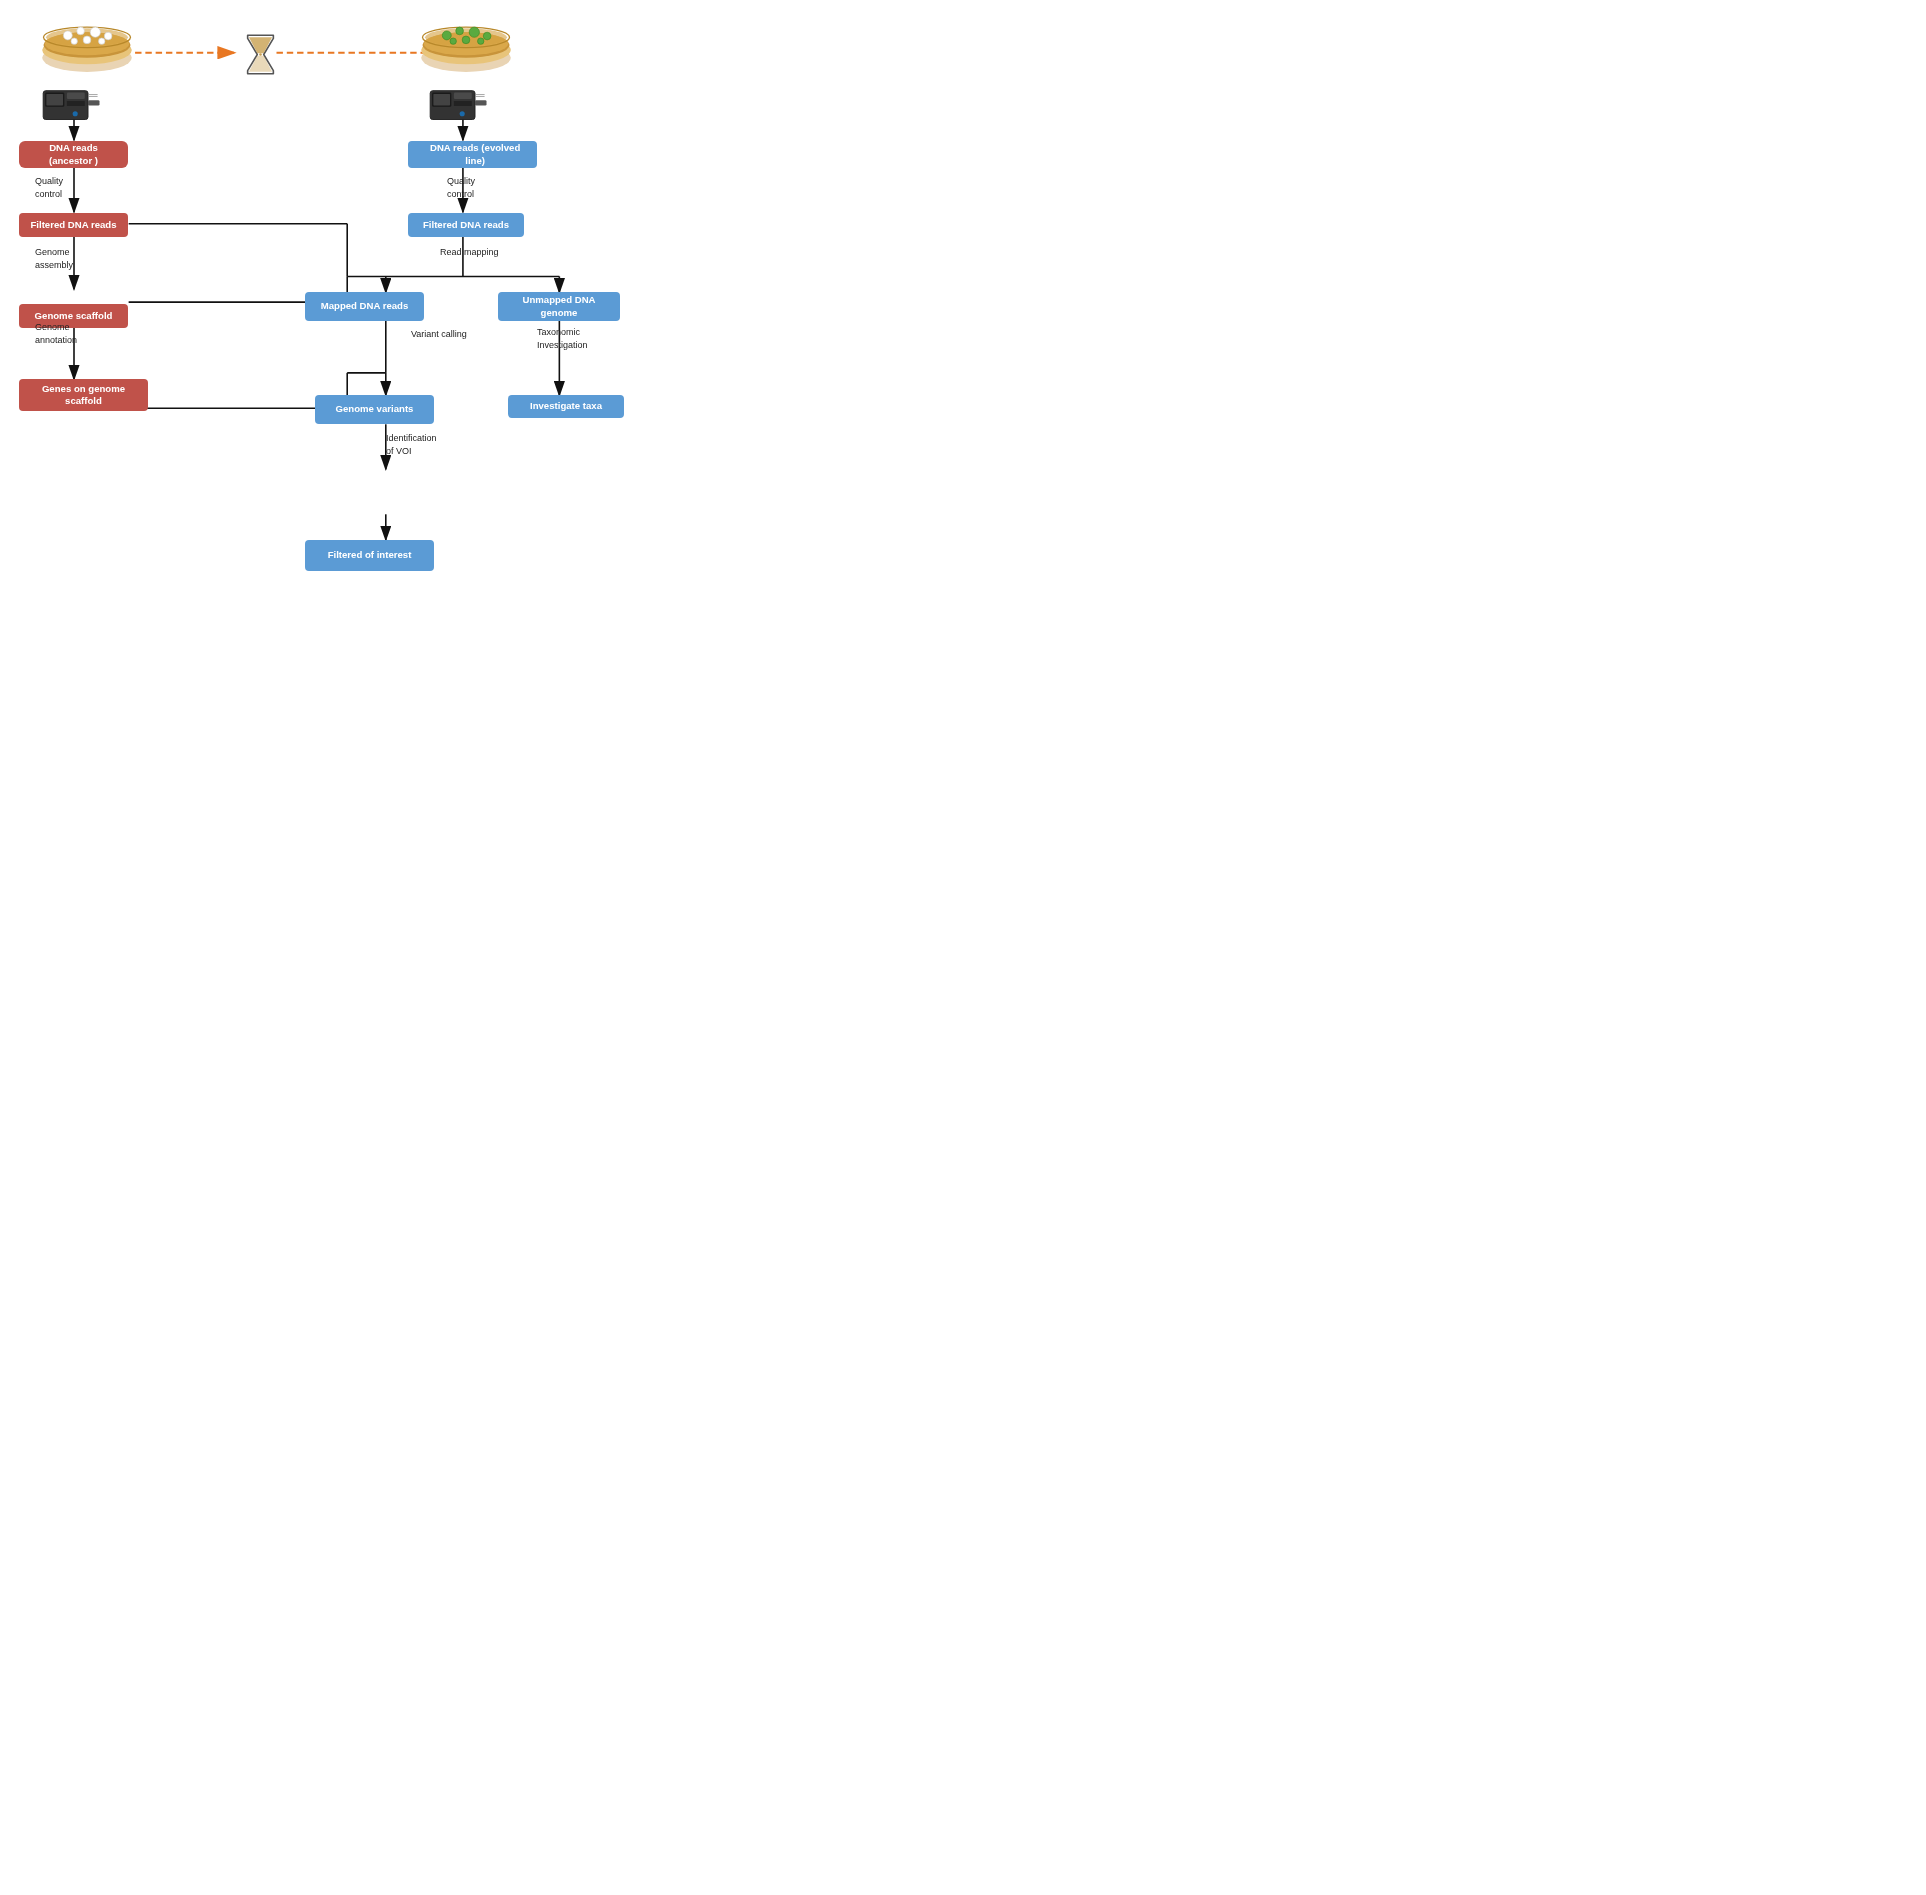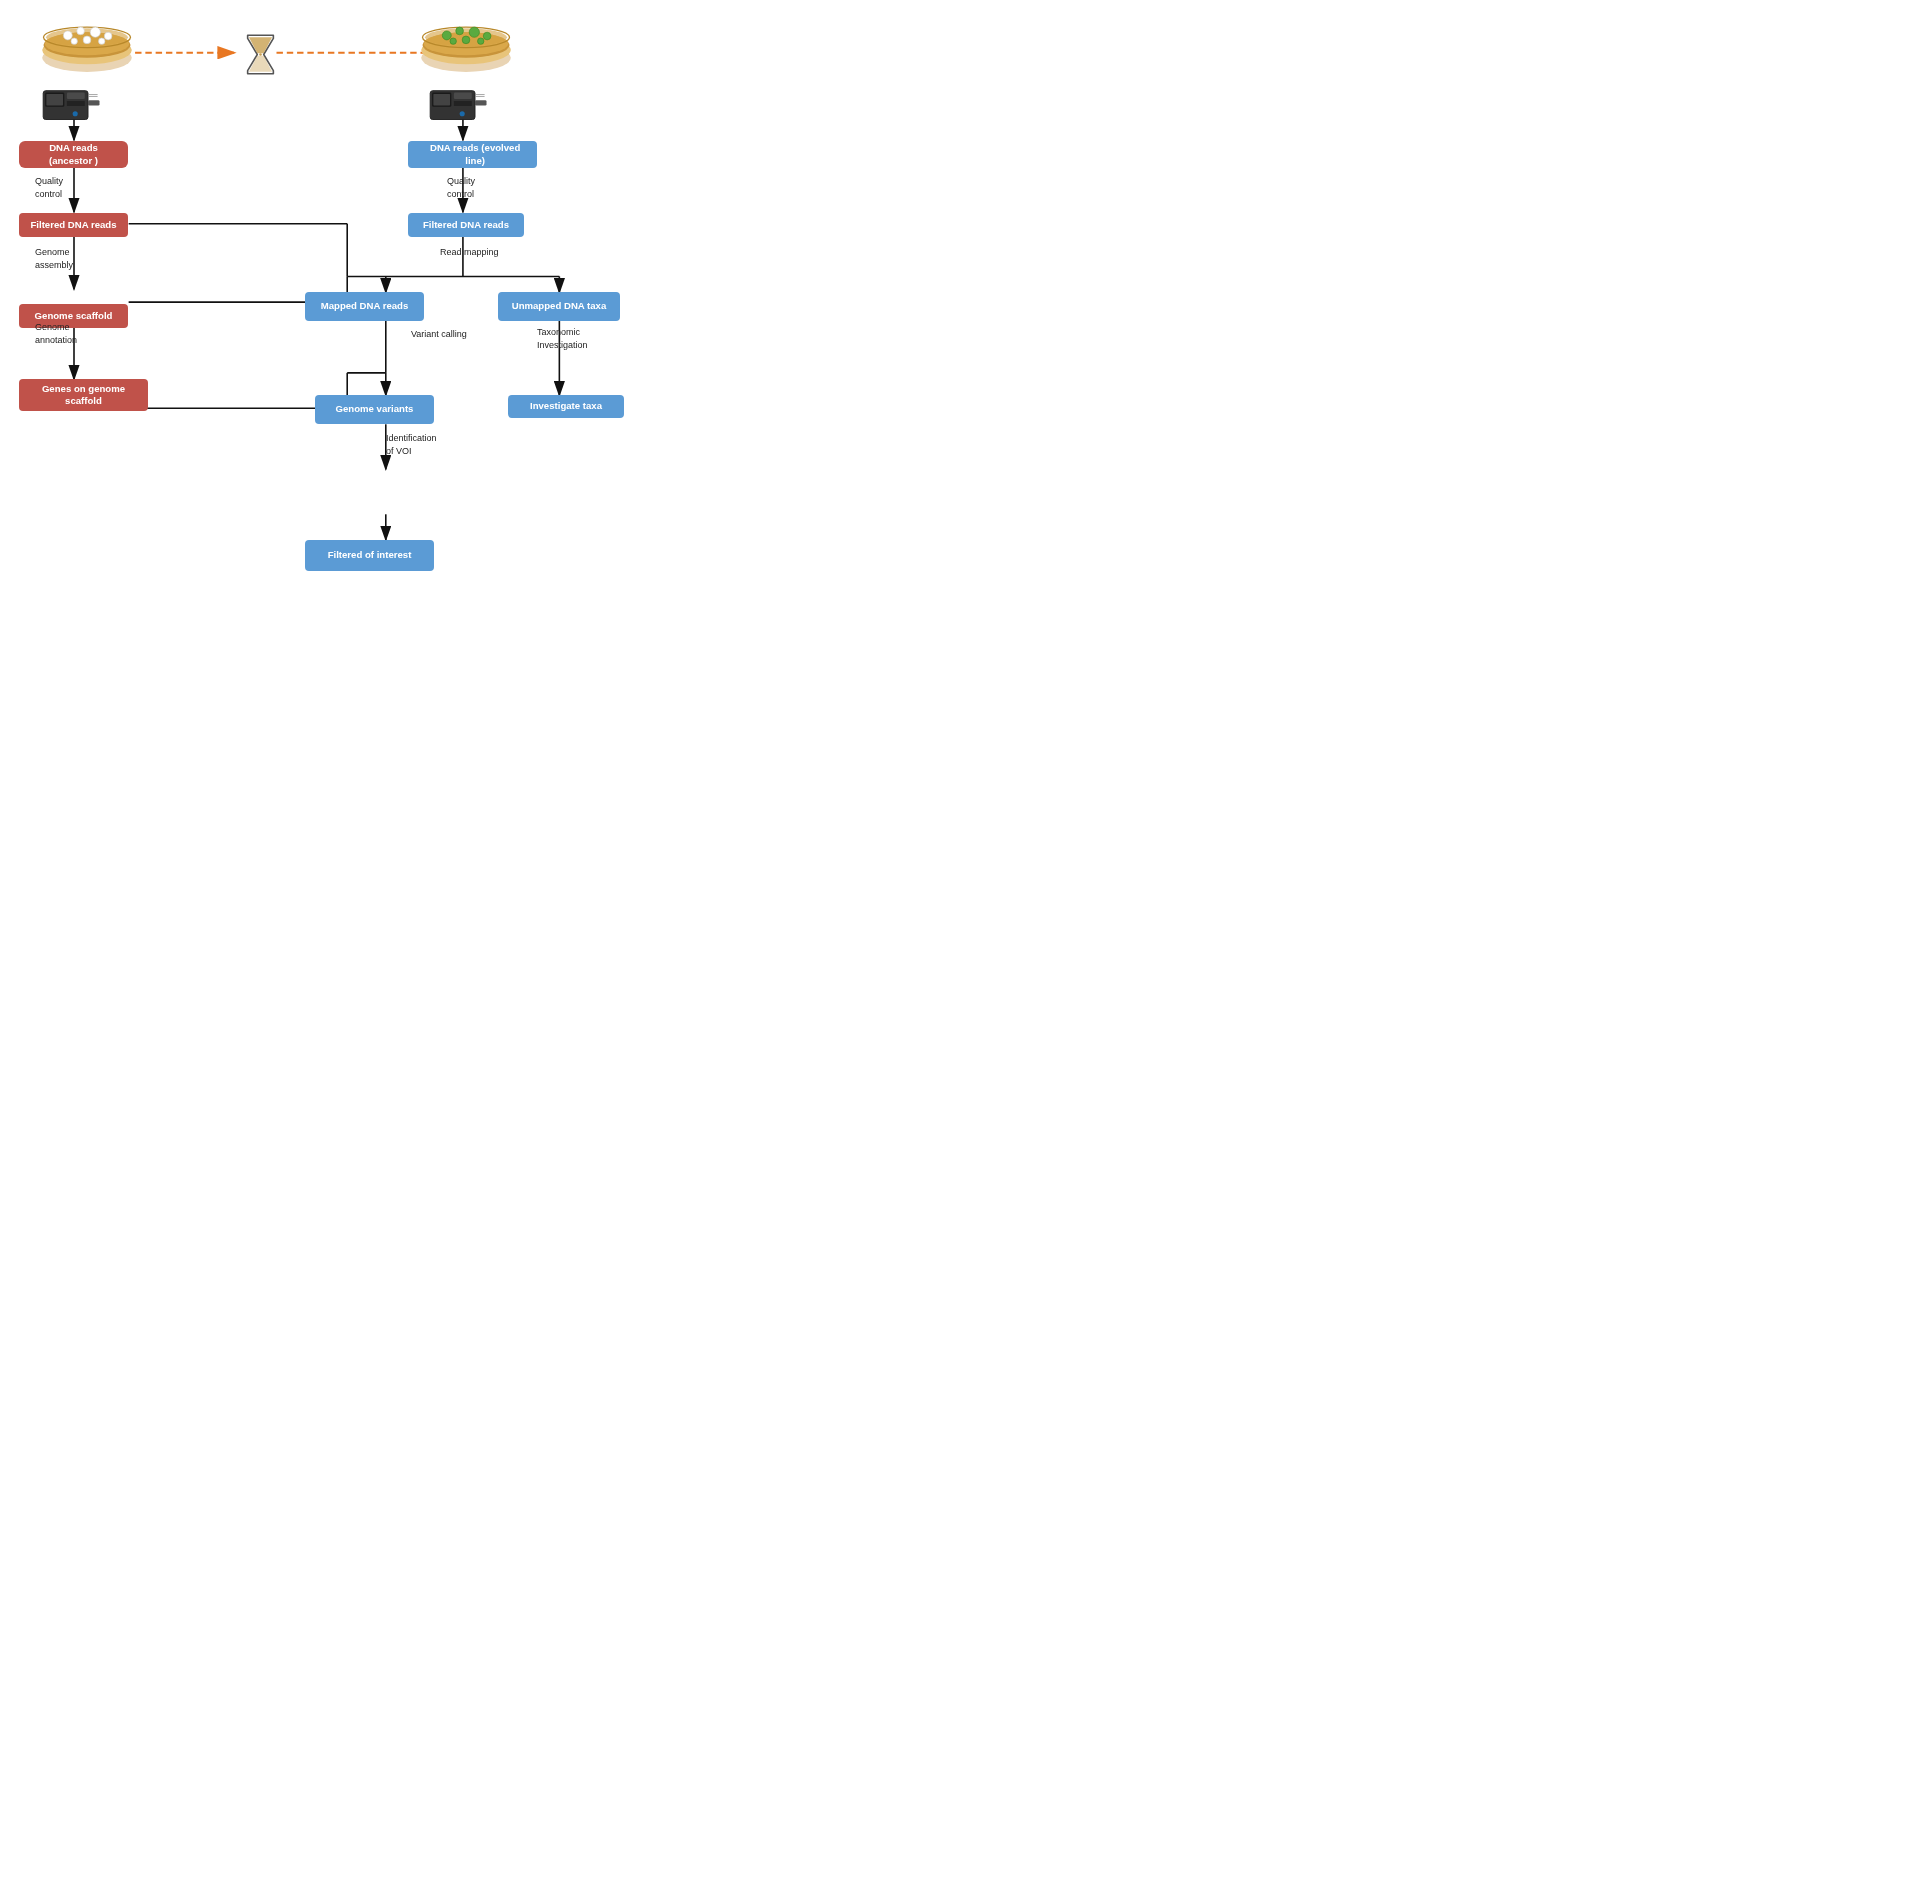--- a/index.html
+++ b/index.html
@@ -247,21 +247,21 @@
     <span>Filtered DNA reads</span>
   </div>
 
   <div class="label" style="left:424px; top:246px;">Read mapping</div>
 
   <div class="box box-blue" style="left:305px; top:292px; width:119px; height:29px;">
     <span>Mapped DNA reads</span>
   </div>
 
   <div class="box box-blue" style="left:498px; top:292px; width:122px; height:29px;">
-    <span>Unmapped DNA taxa</span>
+    <span>Unmapped DNA genome</span>
   </div>
 
   <div class="label" style="left:395px; top:328px;">Variant calling</div>
 
   <div class="label" style="left:521px; top:326px;">Taxonomic<br>Investigation</div>
 
   <div class="box box-blue" style="left:315px; top:395px; width:119px; height:29px;">
     <span>Genome variants</span>
   </div>
 

